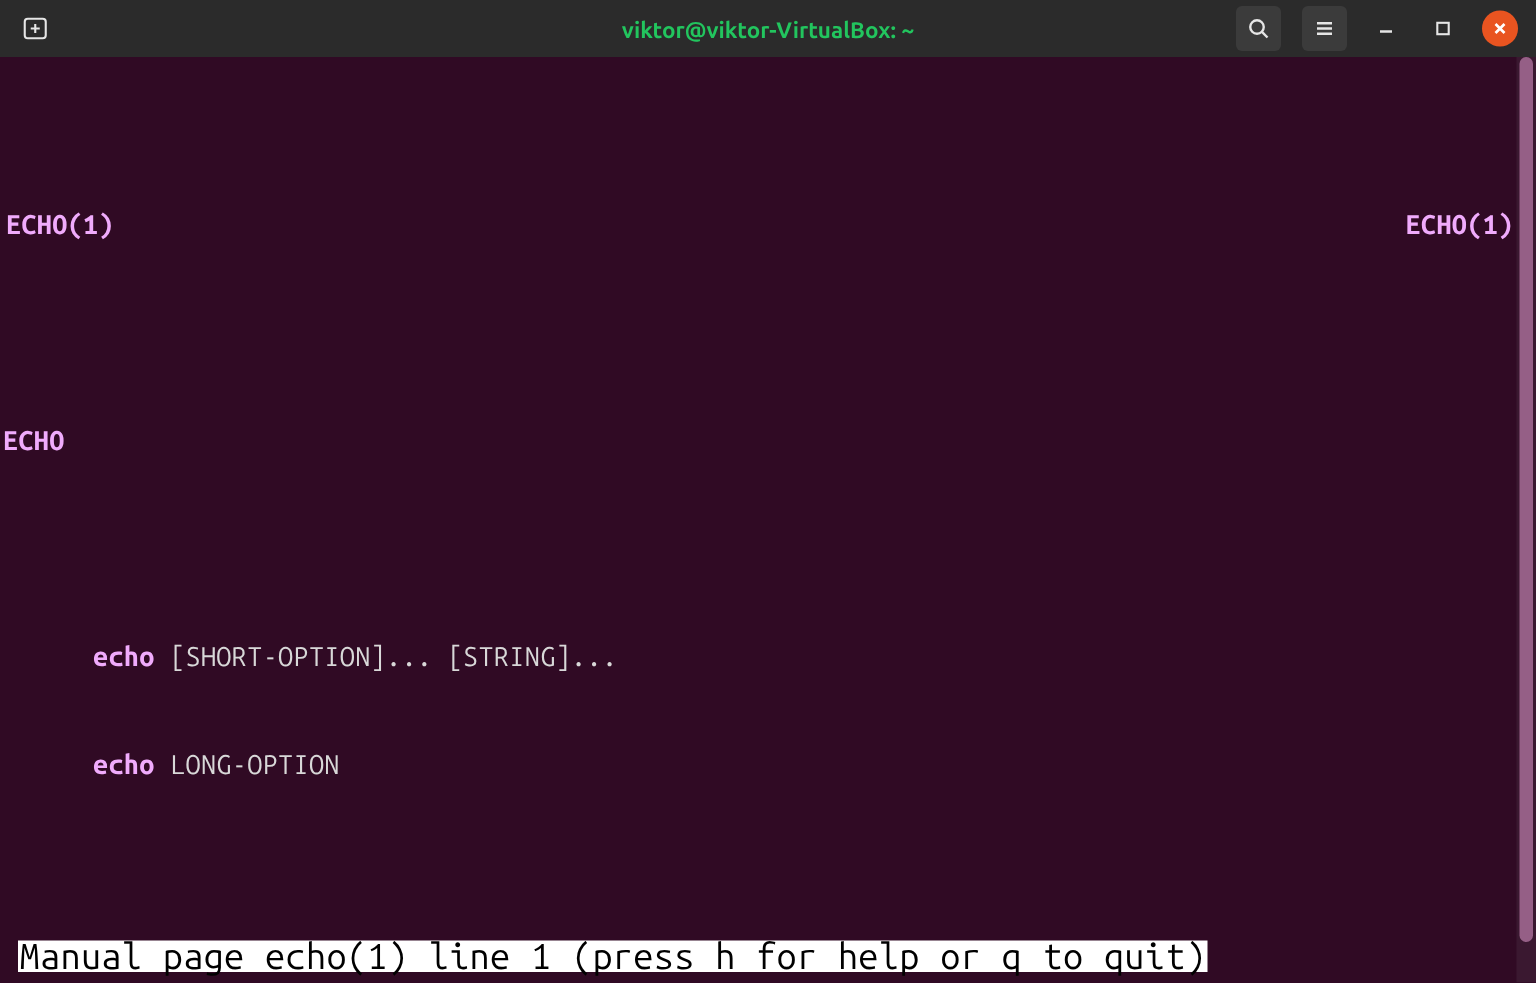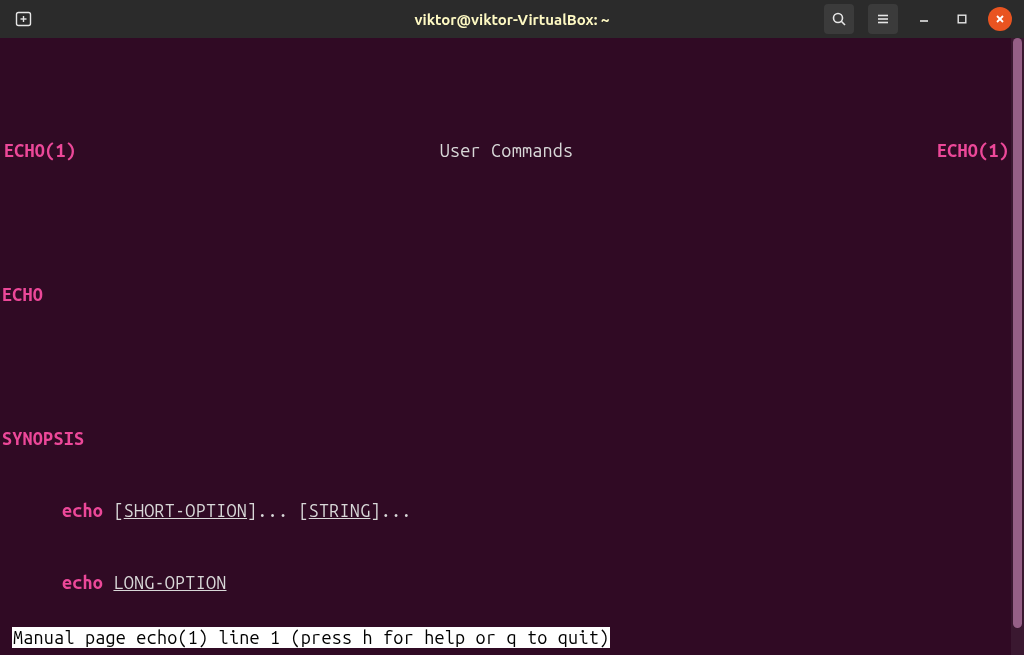--- a/index.html
+++ b/index.html
@@ -16,21 +16,21 @@
       overflow: hidden;
       position: relative;
     }
     .titlebar {
       height: 38px;
       background: #2b2b2b;
       display: flex;
       align-items: center;
       justify-content: space-between;
       padding: 0 8px;
-      color: #fef9c3;
+      color: #22c55e;
       font-family: Ubuntu, "Noto Sans", sans-serif;
       font-size: 14px;
     }
     .titlebar-left {
       display: flex;
       align-items: center;
       gap: 10px;
       padding-left: 6px;
     }
     .titlebar-center {
@@ -81,36 +81,36 @@
       background: #300a24;
       font-size: 18px;
       line-height: 24px;
       letter-spacing: 0.2px;
       white-space: pre;
       padding: 0;
     }
     .termline {
       white-space: pre;
     }
-    .bold { font-weight: 700; color: #ec4899; }
+    .bold { font-weight: 700; color: #f0abfc; }
     .normal { color: #d8d8d8; }
-    .ul { text-decoration: underline; }
+    .ul { }
     .manheader {
       display: flex;
       justify-content: space-between;
       padding: 0 2px;
     }
     .indent1 { padding-left: 60px; }
     .statusline {
       position: absolute;
       left: 12px;
       bottom: 7px;
       background: #ffffff;
       color: #000000;
-      font-size: 18px;
+      font-size: 24px;
       line-height: 21px;
       padding: 0 1px;
       white-space: pre;
     }
     .scrollbar {
       position: absolute;
       top: 38px;
       right: 0;
       width: 13px;
       bottom: 0;
@@ -174,27 +174,25 @@
         <line x1="10" y1="4" x2="4" y2="10" stroke="#ffffff" stroke-width="1.8"></line>
       </svg>
     </span>
   </div>
 </div>
 
 <div class="terminal">
   <div class="content-area">
     <div class="manheader">
       <span class="bold">ECHO(1)</span>
-      <span class="normal">User Commands</span>
       <span class="bold">ECHO(1)</span>
     </div>
     <div class="termline">&nbsp;</div>
     <div class="termline bold">ECHO</div>
     <div class="termline">&nbsp;</div>
-    <div class="termline bold">SYNOPSIS</div>
     <div class="termline indent1"><span class="bold">echo</span><span class="normal"> [</span><span class="normal ul">SHORT-OPTION</span><span class="normal">]... [</span><span class="normal ul">STRING</span><span class="normal">]...</span></div>
     <div class="termline indent1"><span class="bold">echo</span><span class="normal"> </span><span class="normal ul">LONG-OPTION</span></div>
     
     
     
     
     
     
     
     

